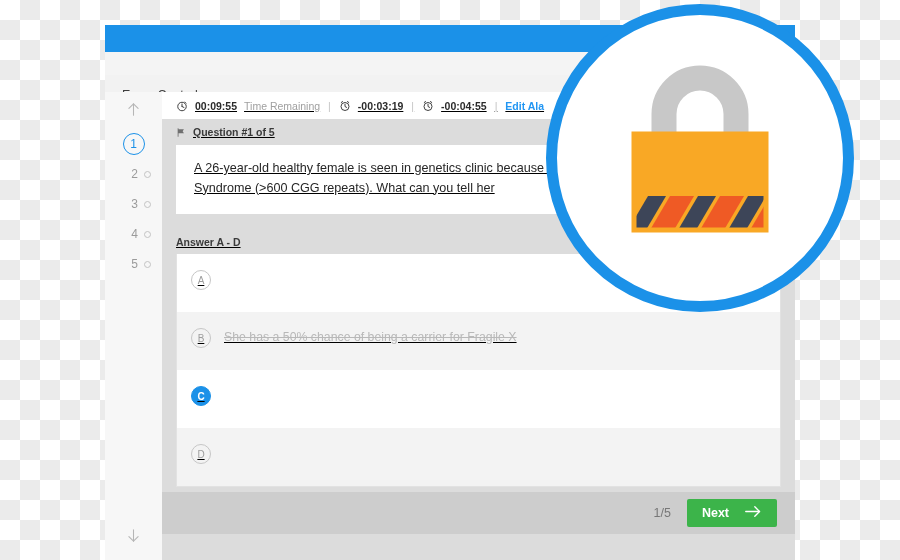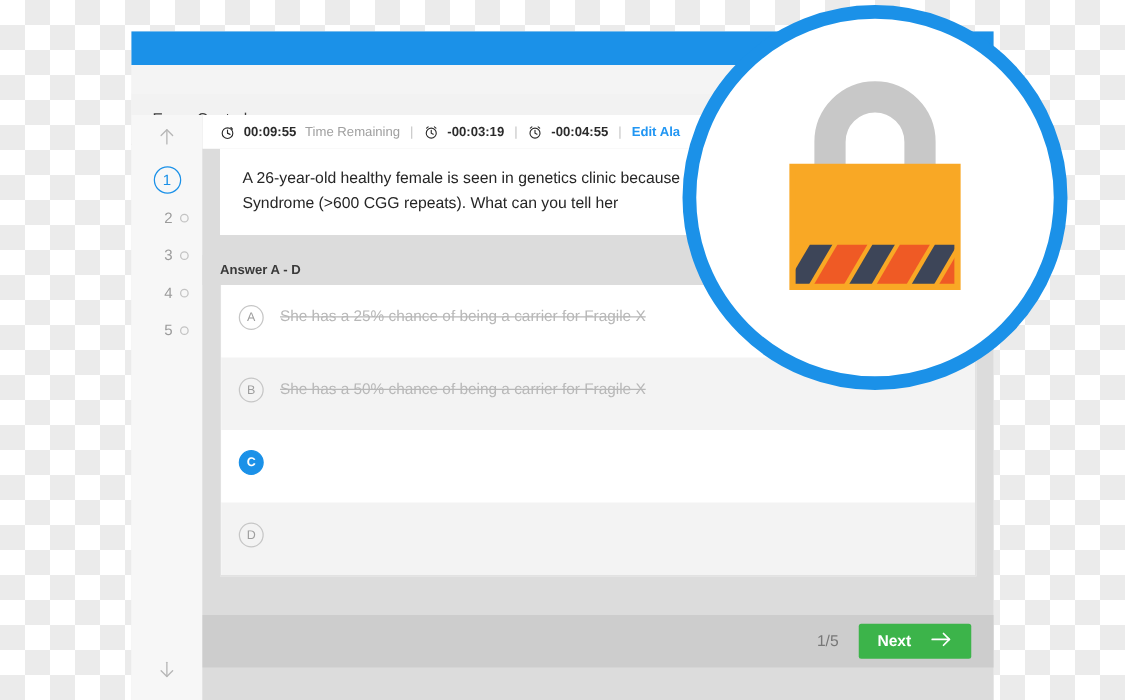--- a/index.html
+++ b/index.html
@@ -154,20 +154,21 @@
     box-sizing: border-box;
   }
 
   
   .main {
     position: absolute;
     left: 57px; top: 67px;
     width: 633px;
     height: 468px;
     background: #dcdcdc;
+    text-decoration: underline;
   }
 
   .timer-bar {
     height: 27px;
     background: #ffffff;
     display: flex;
     align-items: center;
     padding-left: 14px;
     gap: 7px;
     font-size: 10.5px;
@@ -436,29 +437,36 @@
             <polyline points="12,8.5 12,13 15.2,14.8" stroke-linecap="round"></polyline>
             <line x1="4.5" y1="5" x2="7" y2="3" stroke-linecap="round"></line>
             <line x1="19.5" y1="5" x2="17" y2="3" stroke-linecap="round"></line>
           </svg>
         </span>
         <span>-00:04:55</span>
         <span class="sep">|</span>
         <span class="edit-link">Edit Ala</span>
       </div>
 
+      <div class="question-header">
+        <span class="flag-icon">
+          <svg width="10" height="11" viewBox="0 0 24 24" fill="currentColor">
+            <path d="M4 2v20h2v-8h13l-3-5 3-5H6V2z"></path>
+          </svg>
+        </span>
+        <span>Question #1 of 5</span>
+      </div>
 
       <div class="question-body">A 26-year-old healthy female is seen in genetics clinic because her brother has X-linked Fragile X Syndrome (&gt;600 CGG repeats). What can you tell her</div>
 
       <div class="answer-label">Answer A - D</div>
 
       <div class="answers">
         <div class="answer-row eliminated">
           <span class="opt-badge">A</span>
-          <span class="opt-text">She has a 25% chance of being a carrier for Fragile X</span>
         </div>
         <div class="answer-row alt eliminated">
           <span class="opt-badge">B</span>
           <span class="opt-text">She has a 50% chance of being a carrier for Fragile X</span>
         </div>
         <div class="answer-row">
           <span class="opt-badge selected">C</span>
         </div>
         <div class="answer-row alt">
           <span class="opt-badge">D</span>

